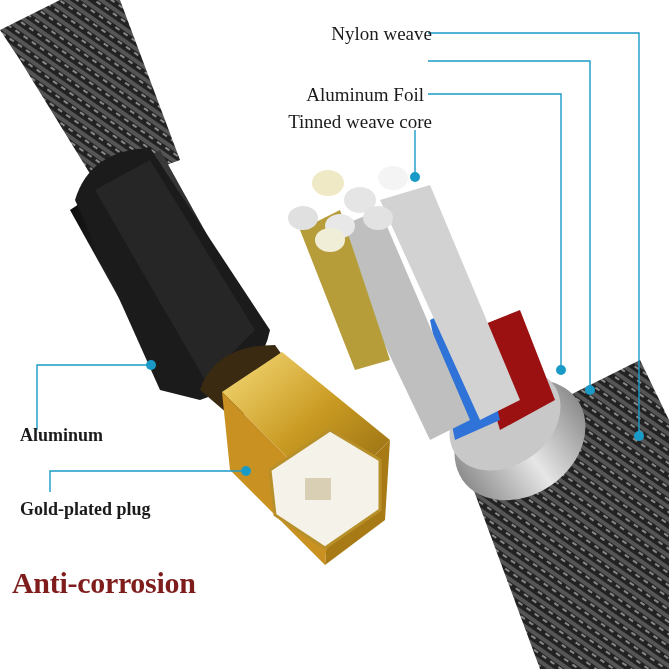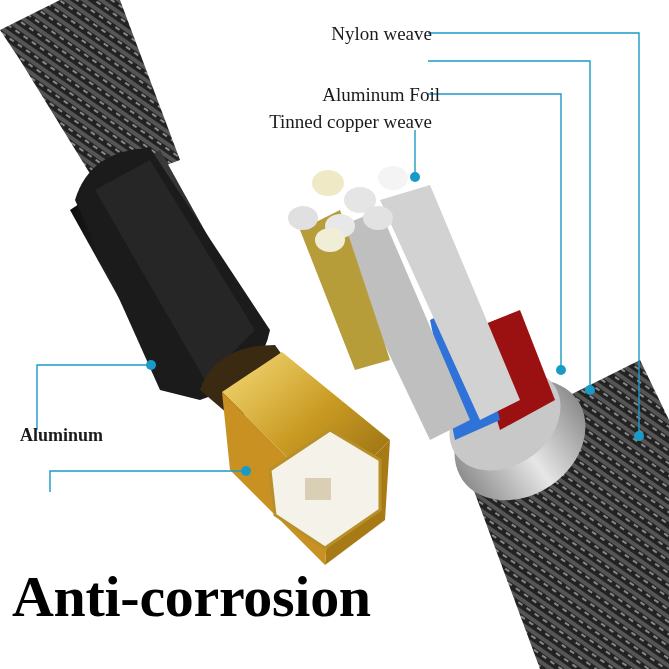--- a/index.html
+++ b/index.html
@@ -1,21 +1,21 @@
 <!DOCTYPE html>
 <html><head>
 <meta charset="utf-8">
 <style>
   html,body{margin:0;padding:0;background:#fff;}
   #stage{position:relative;width:660px;height:669px;overflow:hidden;background:#fff;font-family:Liberation Serif, serif;padding-left:20px;}
   svg.art{position:absolute;left:0;top:0;}
   .lbl{position:absolute;color:#1a1a1a;font-size:19px;white-space:nowrap;line-height:1;}
   .lbl.right{text-align:right;}
   .lbl.bold{font-weight:bold;font-size:18px;}
-  .headline{position:absolute;left:12px;font-weight:bold;font-size:58px;color:#000000;line-height:1;letter-spacing:-0.3px;}
+  .headline{position:absolute;left:12px;font-weight:bold;font-size:30px;color:#7f1d1d;line-height:1;letter-spacing:-0.3px;}
 </style>
 </head>
 <body>
 
 <div id="stage">
 
   <svg class="art" width="669" height="669" viewBox="0 0 669 669">
     <defs>
       <linearGradient id="blk" x1="0" x2="1">
         <stop offset="0" stop-color="#0e0e0e"></stop>
@@ -88,19 +88,20 @@
       <circle cx="639" cy="436" r="5"></circle>
       <circle cx="590" cy="390" r="5"></circle>
       <circle cx="561" cy="370" r="5"></circle>
       <circle cx="415" cy="177" r="5"></circle>
       <circle cx="151" cy="365" r="5"></circle>
       <circle cx="246" cy="471" r="5"></circle>
     </g>
   </svg>
 
   <div class="lbl right" style="right:248px;top:24px;">Nylon weave</div>
-  <div class="lbl right" style="right:240px;top:85px;">Aluminum Foil</div>
-  <div class="lbl right" style="right:248px;top:112px;">Tinned copper weave</div>
+  <div class="lbl right" style="right:256px;top:85px;">Aluminum Foil</div>
+  <div class="lbl right" style="right:248px;top:112px;">Tinned weave core</div>
 
   <div class="lbl bold" style="left:20px;top:426px;text-align:center;">Aluminum</div>
+  <div class="lbl bold" style="left:20px;top:500px;">Gold-plated plug</div>
 
   <div class="headline" style="top:568px;">Anti-corrosion</div>
 </div>
 
 </body></html>

